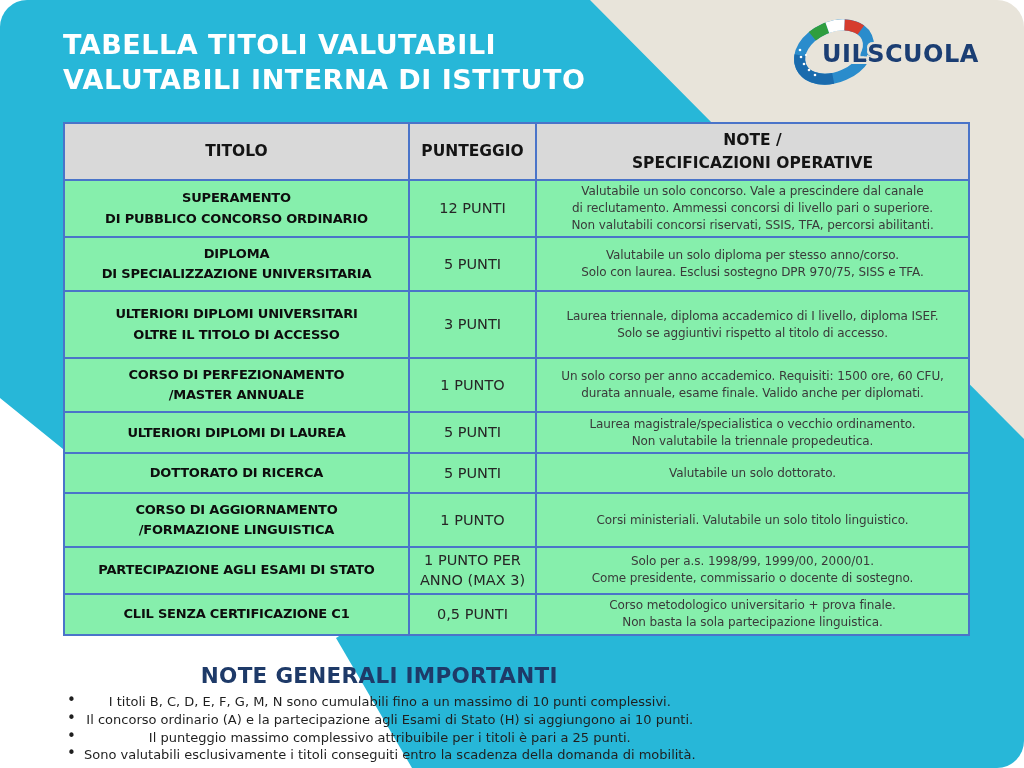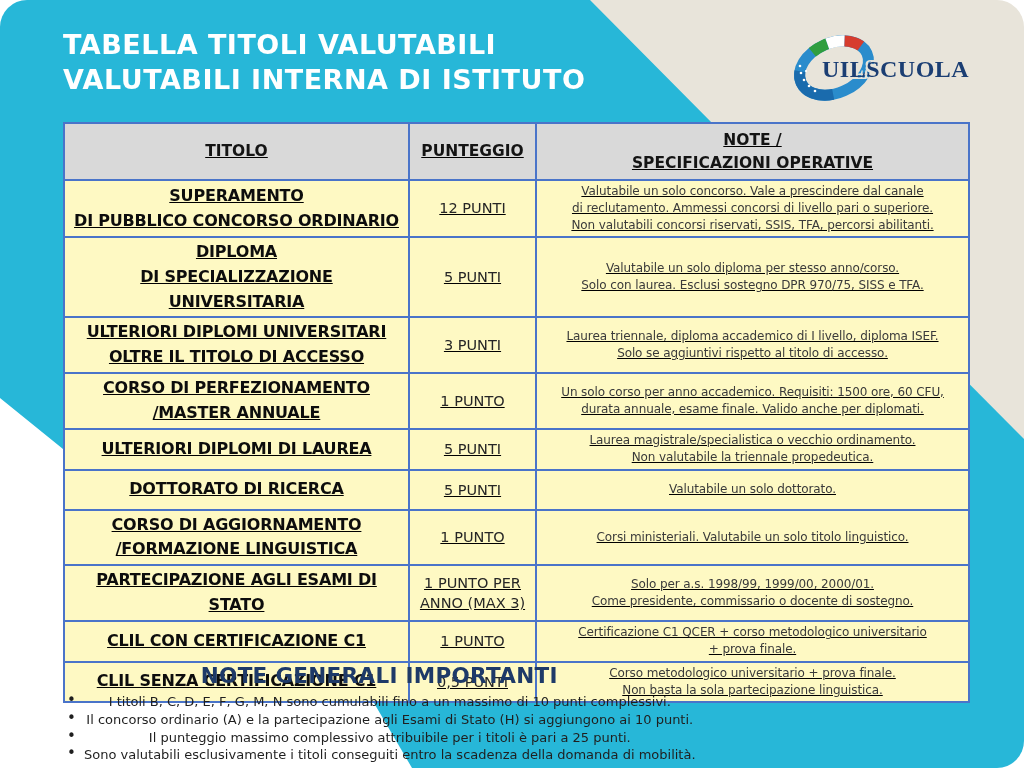--- a/index.html
+++ b/index.html
@@ -10,51 +10,50 @@
     border-radius:27px;
   }
   svg.bg { position:absolute; left:0; top:0; width:1024px; height:768px; }
 
   
   .title {
     position:absolute; left:63px; top:27px;
     color:#ffffff; font-size:27px; font-weight:bold;
     line-height:35px; letter-spacing:0.5px; white-space:nowrap;
   }
-  .logo { position:absolute; left:788px; top:24px; width:200px; height:90px;font-family:Liberation Serif, serif; }
+  .logo { position:absolute; left:788px; top:8px; width:200px; height:90px; }
   .logo .ring { position:absolute; left:0; top:0; }
   .logo .logo-text {
     position:absolute; left:34px; top:32px;
     font-size:24px; font-weight:bold; color:#1b3e73; letter-spacing:0.5px;
     text-shadow:-2px -2px 0 #e8e4da, 2px -2px 0 #e8e4da, -2px 2px 0 #e8e4da, 2px 2px 0 #e8e4da;
     white-space:nowrap;
   }
 
   
   .tbl-wrap { position:absolute; left:63px; top:122px; }
   table {
     border-collapse:collapse; table-layout:fixed; width:905px;
-    background:#fef9c3;
-    text-decoration:underline;
+    background:#86efac;
   }
   th, td {
     border:2px solid #4a74c9; text-align:center; vertical-align:middle;
     white-space:pre-line; overflow:hidden;
   }
   th {
     background:#d9d9d9; color:#141414; font-size:15.5px; font-weight:bold;
     line-height:1.45; padding:2px 6px;
   }
   thead tr { height:57px; }
-  td.titolo { font-weight:bold; font-size:16px; color:#0d0d0d; line-height:1.55; letter-spacing:-0.2px; padding:2px 8px;margin-top:28px; }
+  td.titolo { font-weight:bold; font-size:13px; color:#0d0d0d; line-height:1.55; letter-spacing:-0.2px; padding:2px 8px;margin-top:28px; }
   td.punteggio { font-size:14.5px; color:#262626; line-height:1.4; padding:2px 2px; }
   td.note { font-size:12px; color:#3a3a3a; line-height:1.42; letter-spacing:-0.1px; padding:2px 6px; }
   tbody tr:nth-child(1) { height:54px; }
   tbody tr:nth-child(2) { height:54px; }
-  tbody tr:nth-child(3) { height:52px; }
+  tbody tr:nth-child(3) { height:67px; }
   tbody tr:nth-child(4) { height:54px; }
   tbody tr:nth-child(5) { height:41px; }
   tbody tr:nth-child(6) { height:40px; }
   tbody tr:nth-child(7) { height:54px;padding-left:31px; }
   tbody tr:nth-child(8) { height:44px; }
   tbody tr:nth-child(9) { height:41px; }
   tbody tr:nth-child(10){ height:37px; }
 
   
   .notes { position:absolute; left:63px; top:663px; }
@@ -172,26 +171,20 @@
           <td class="note">Corsi ministeriali. Valutabile un solo titolo linguistico.</td>
         </tr>
         <tr>
           <td class="titolo">PARTECIPAZIONE AGLI ESAMI DI STATO</td>
           <td class="punteggio">1 PUNTO PER
 ANNO (MAX 3)</td>
           <td class="note">Solo per a.s. 1998/99, 1999/00, 2000/01.
 Come presidente, commissario o docente di sostegno.</td>
         </tr>
         <tr>
-          <td class="titolo">CLIL CON CERTIFICAZIONE C1</td>
-          <td class="punteggio">1 PUNTO</td>
-          <td class="note">Certificazione C1 QCER + corso metodologico universitario
-+ prova finale.</td>
-        </tr>
-        <tr>
           <td class="titolo">CLIL SENZA CERTIFICAZIONE C1</td>
           <td class="punteggio">0,5 PUNTI</td>
           <td class="note">Corso metodologico universitario + prova finale.
 Non basta la sola partecipazione linguistica.</td>
         </tr>
       </tbody>
     </table>
   </div>
 
   <div class="notes">

